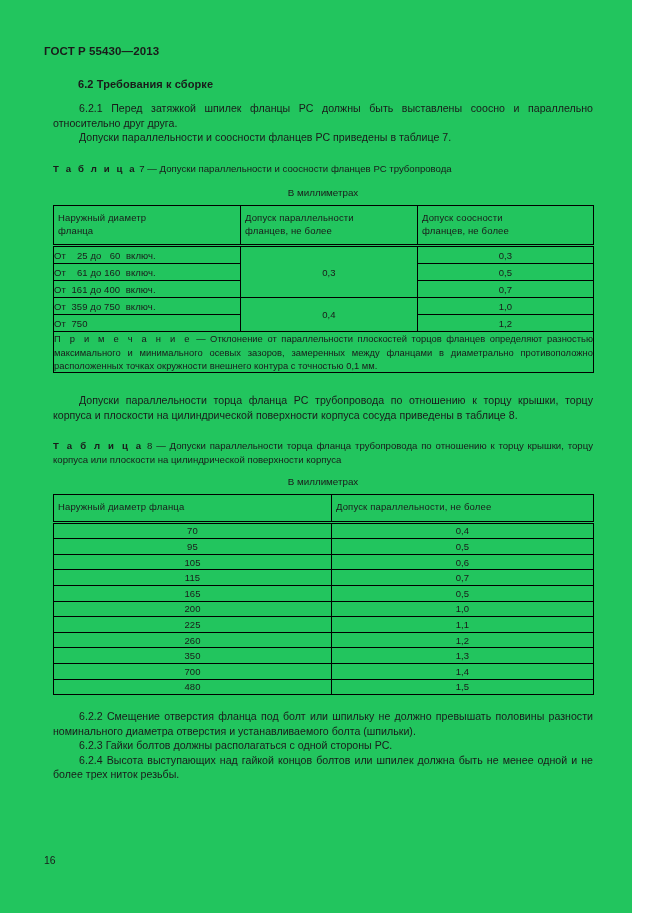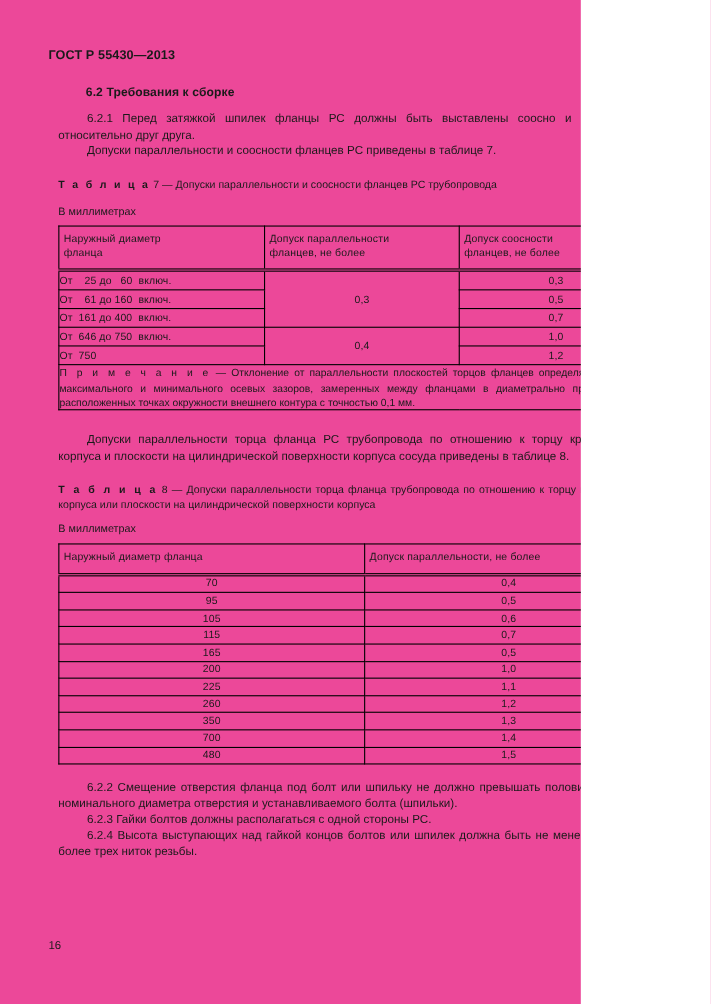--- a/index.html
+++ b/index.html
@@ -7,23 +7,23 @@
     margin: 0;
     padding: 0;
     background: #ffffff;
   }
   body {
     font-family: "Liberation Sans", sans-serif;
     color: #1a1a1a;
   }
   .page {
     position: relative;
-    width: 528px;
+    width: 632px;
     height: 913px;
-    background: #ec4899;
+    background: #22c55e;
     overflow: hidden;
     box-sizing: border-box;
   }
   .running-head {
     position: absolute;
     left: 44px;
     top: 45px;
     font-size: 11.5px;
     font-weight: bold;
     letter-spacing: 0.1px;
@@ -62,21 +62,21 @@
     margin: 0;
     text-align: justify;
     letter-spacing: 0.01px;
   }
   .tbl-word {
     letter-spacing: 2.1px;
     font-weight: bold;
   }
   .units-line {
     font-size: 9.8px;
-    text-align: left;
+    text-align: center;
     margin: 0;
     padding-right: 0px;
   }
 
   table.gost {
     border-collapse: collapse;
     width: 540px;
     table-layout: fixed;
     font-size: 9.5px;
   }
@@ -181,21 +181,21 @@
         </tr>
         <tr>
           <td class="t7-range">От    61 до 160  включ.</td>
           <td class="t7-val">0,5</td>
         </tr>
         <tr>
           <td class="t7-range">От  161 до 400  включ.</td>
           <td class="t7-val">0,7</td>
         </tr>
         <tr>
-          <td class="t7-range">От  646 до 750  включ.</td>
+          <td class="t7-range">От  359 до 750  включ.</td>
           <td class="t7-val" rowspan="2">0,4</td>
           <td class="t7-val">1,0</td>
         </tr>
         <tr>
           <td class="t7-range">От  750</td>
           <td class="t7-val">1,2</td>
         </tr>
         <tr>
           <td class="note-cell" colspan="3"><span class="note-word">П р и м е ч а н и е</span><span> — Отклонение от параллельности плоскостей торцов фланцев определяют разностью максимального и минимального осевых зазоров, замеренных между фланцами в диаметрально противоположно расположенных точках окружности внешнего контура с точностью 0,1 мм.</span></td>
         </tr>

